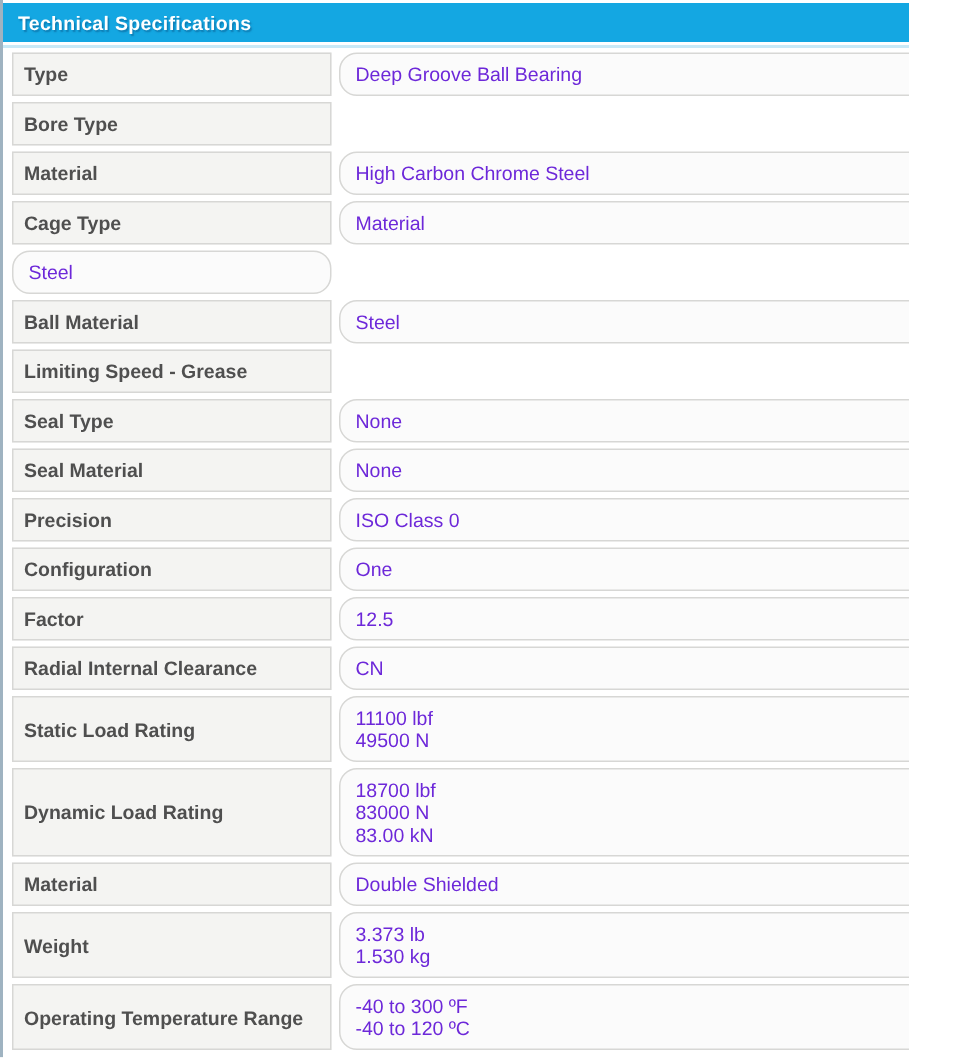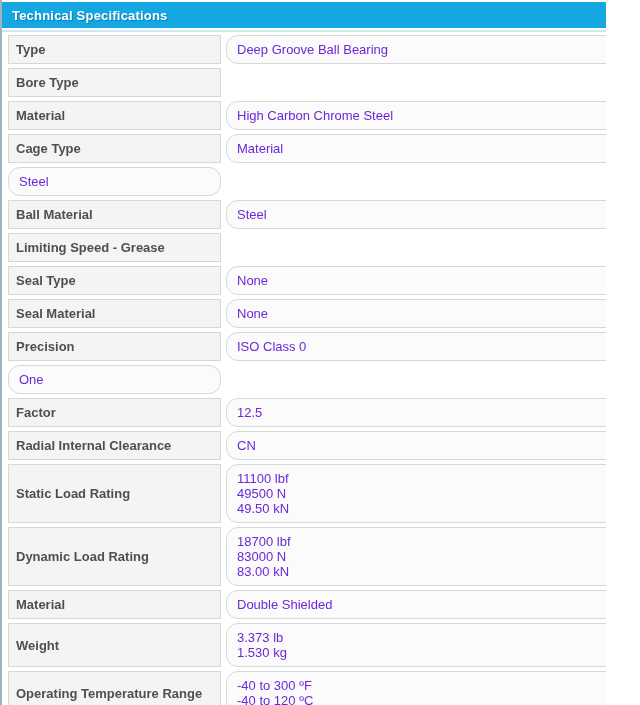--- a/index.html
+++ b/index.html
@@ -192,20 +192,23 @@
         </div>
         <div class="spec-row">
           <div class="cell label-cell">
             <div class="label-text">Precision</div>
           </div>
           <div class="cell value-cell">
             <div class="value-line">ISO Class 0</div>
           </div>
         </div>
         <div class="spec-row">
+          <div class="cell label-cell">
+            <div class="label-text">Configuration</div>
+          </div>
           <div class="cell value-cell">
             <div class="value-line">One</div>
           </div>
         </div>
         <div class="spec-row">
           <div class="cell label-cell">
             <div class="label-text">Factor</div>
           </div>
           <div class="cell value-cell">
             <div class="value-line">12.5</div>
@@ -219,21 +222,20 @@
             <div class="value-line">CN</div>
           </div>
         </div>
         <div class="spec-row">
           <div class="cell label-cell">
             <div class="label-text">Static Load Rating</div>
           </div>
           <div class="cell value-cell">
             <div class="value-line">11100 lbf</div>
             <div class="value-line">49500 N</div>
-            <div class="value-line">49.50 kN</div>
           </div>
         </div>
         <div class="spec-row">
           <div class="cell label-cell">
             <div class="label-text">Dynamic Load Rating</div>
           </div>
           <div class="cell value-cell">
             <div class="value-line">18700 lbf</div>
             <div class="value-line">83000 N</div>
             <div class="value-line">83.00 kN</div>

